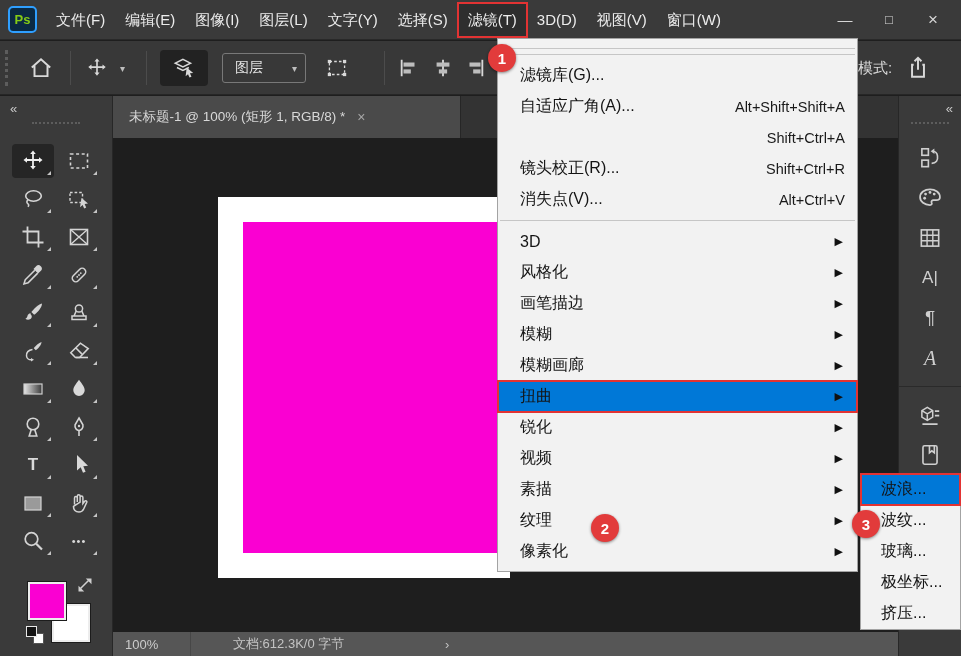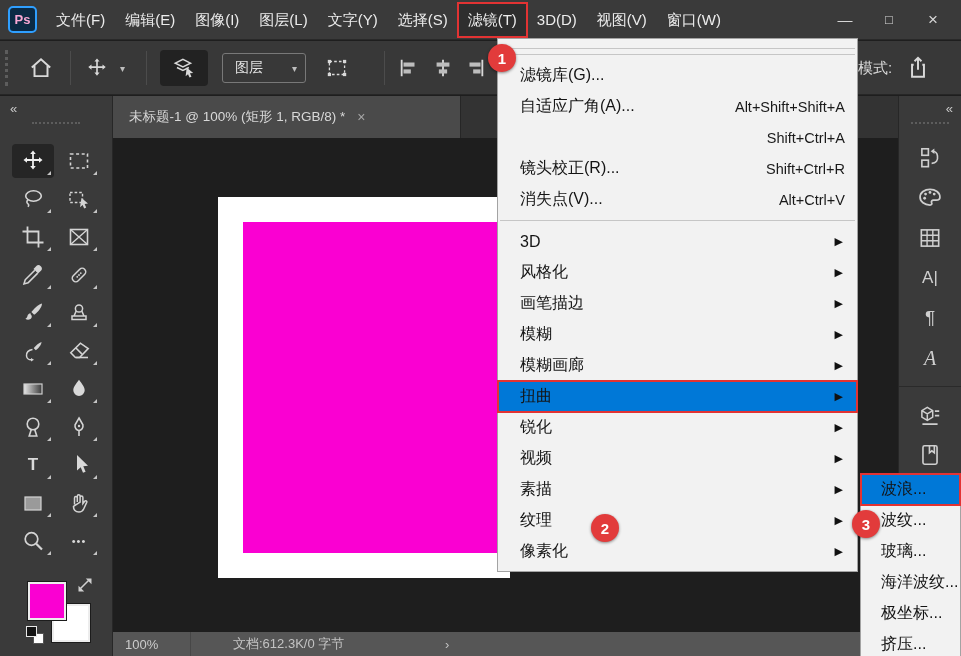--- a/index.html
+++ b/index.html
@@ -1,21 +1,21 @@
 <!DOCTYPE html>
 <html><head>
 <meta charset="utf-8">
 <style>
   * { margin:0; padding:0; box-sizing:border-box; }
   body { background:#000; font-family:"Liberation Sans", sans-serif; }
   .stage { position:relative; width:961px; height:656px; background:#1e1e1e; overflow:hidden; font-family:"Liberation Sans", sans-serif; }
 
   
   #menubar { position:absolute; left:0; top:0; width:961px; height:40px; background:#3a3a3a; border-bottom:1px solid #292929; display:flex; align-items:center; z-index:4; }
-  .ps-logo { width:29px; height:27px; margin:0 9px 0 8px; background:#0b2a44; border:2px solid #2f9fff; border-radius:5px; color:#f9a8d4; font-weight:bold; font-size:13px; display:flex; align-items:center; justify-content:center; }
+  .ps-logo { width:29px; height:27px; margin:0 9px 0 8px; background:#0b2a44; border:2px solid #2f9fff; border-radius:5px; color:#84cc16; font-weight:bold; font-size:13px; display:flex; align-items:center; justify-content:center; }
   .mitem { padding:0 10px; height:34px; line-height:34px; color:#ececec; font-size:15px; white-space:nowrap; cursor:default; }
   .mitem.active { background:#2e2e2e; outline:2px solid #e23333; outline-offset:-1px; }
   .win-controls { margin-left:auto; display:flex; margin-right:6px; }
   .win-btn { width:44px; height:34px; display:flex; align-items:center; justify-content:center; color:#d6d6d6; }
   .win-btn.mx { font-size:13px; } .win-btn.mn { font-size:15px; } .win-btn.cl { font-size:17px; }
 
   
   #optionsbar { position:absolute; left:0; top:41px; width:961px; height:54px; background:#383838; border-bottom:1px solid #262626; z-index:1; }
   .ob { position:absolute; top:0; height:54px; display:flex; align-items:center; }
   .vsep { position:absolute; top:10px; height:34px; width:1px; background:#4c4c4c; }
@@ -499,23 +499,20 @@
     <div class="srow hl">
         <span>波浪...</span>
       </div>
     <div class="srow">
         <span>波纹...</span>
       </div>
     <div class="srow">
         <span>玻璃...</span>
       </div>
     <div class="srow">
-        <span>海洋波纹...</span>
-      </div>
-    <div class="srow">
         <span>极坐标...</span>
       </div>
     <div class="srow">
         <span>挤压...</span>
       </div>
   </div>
 
   <div class="step" id="step1">
       <span>1</span>
     </div>

